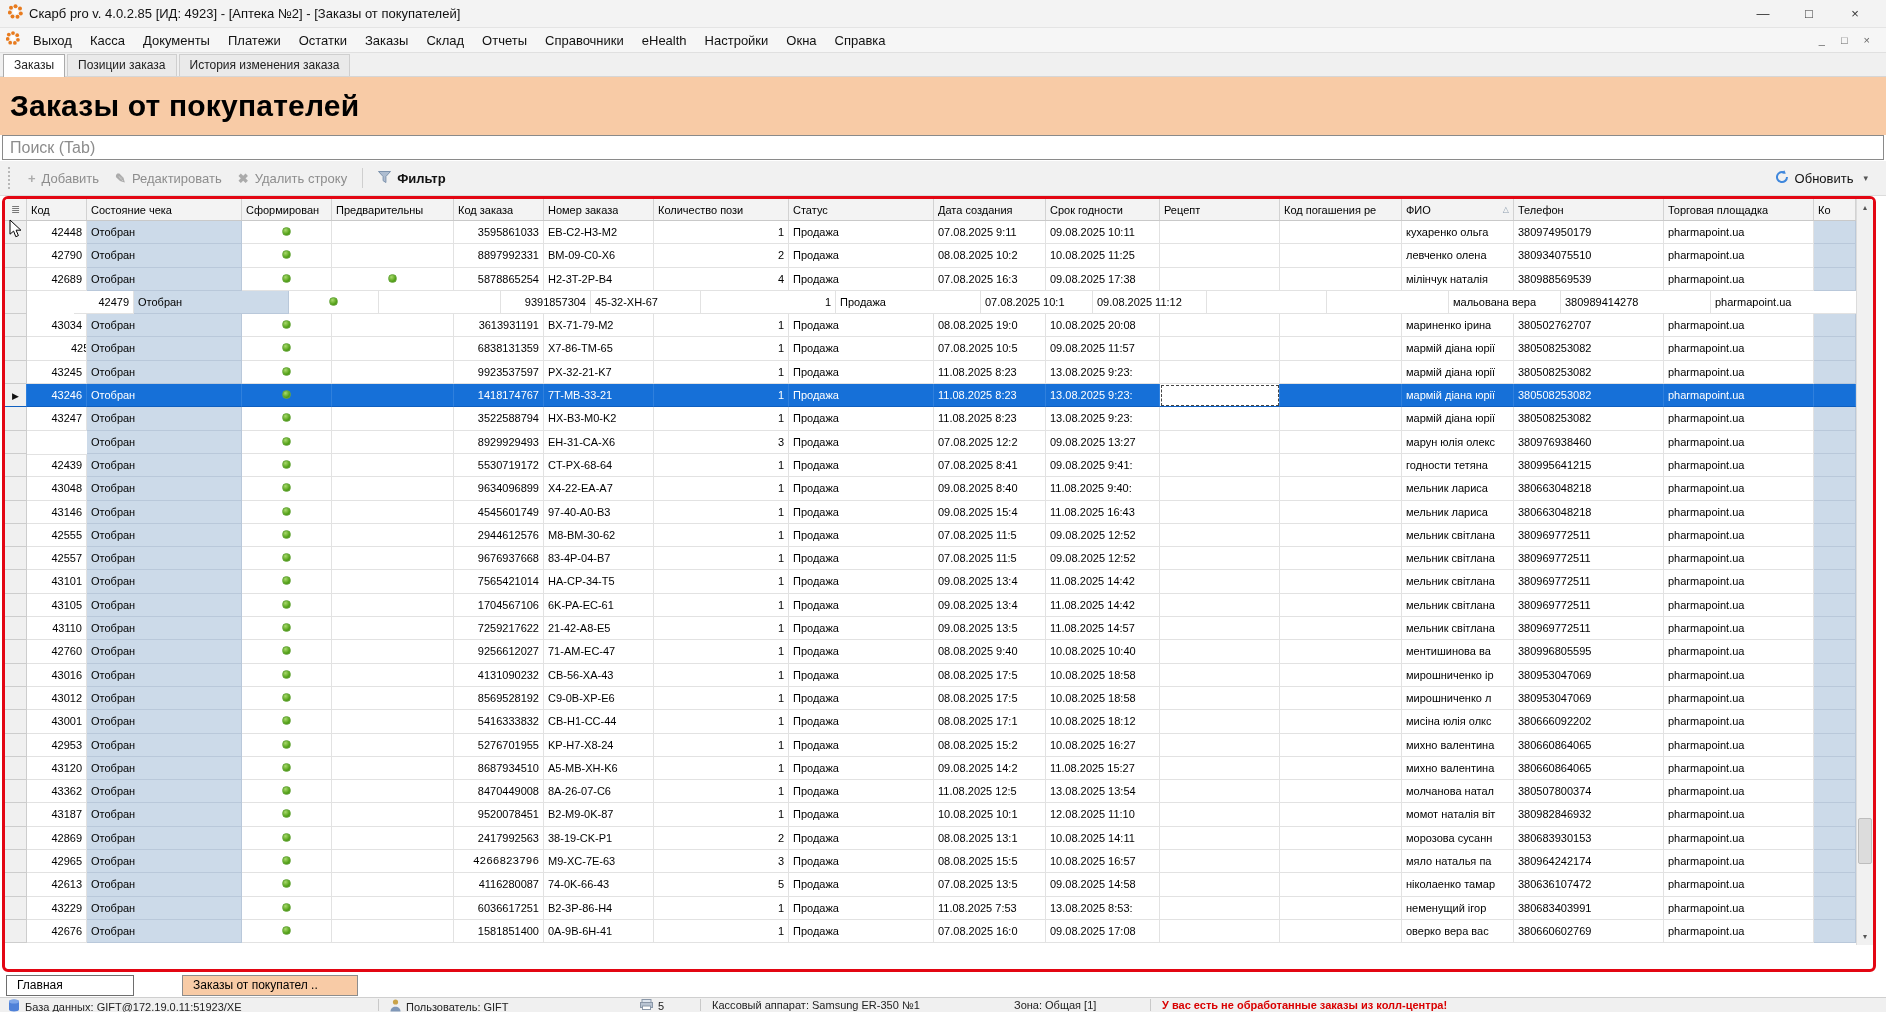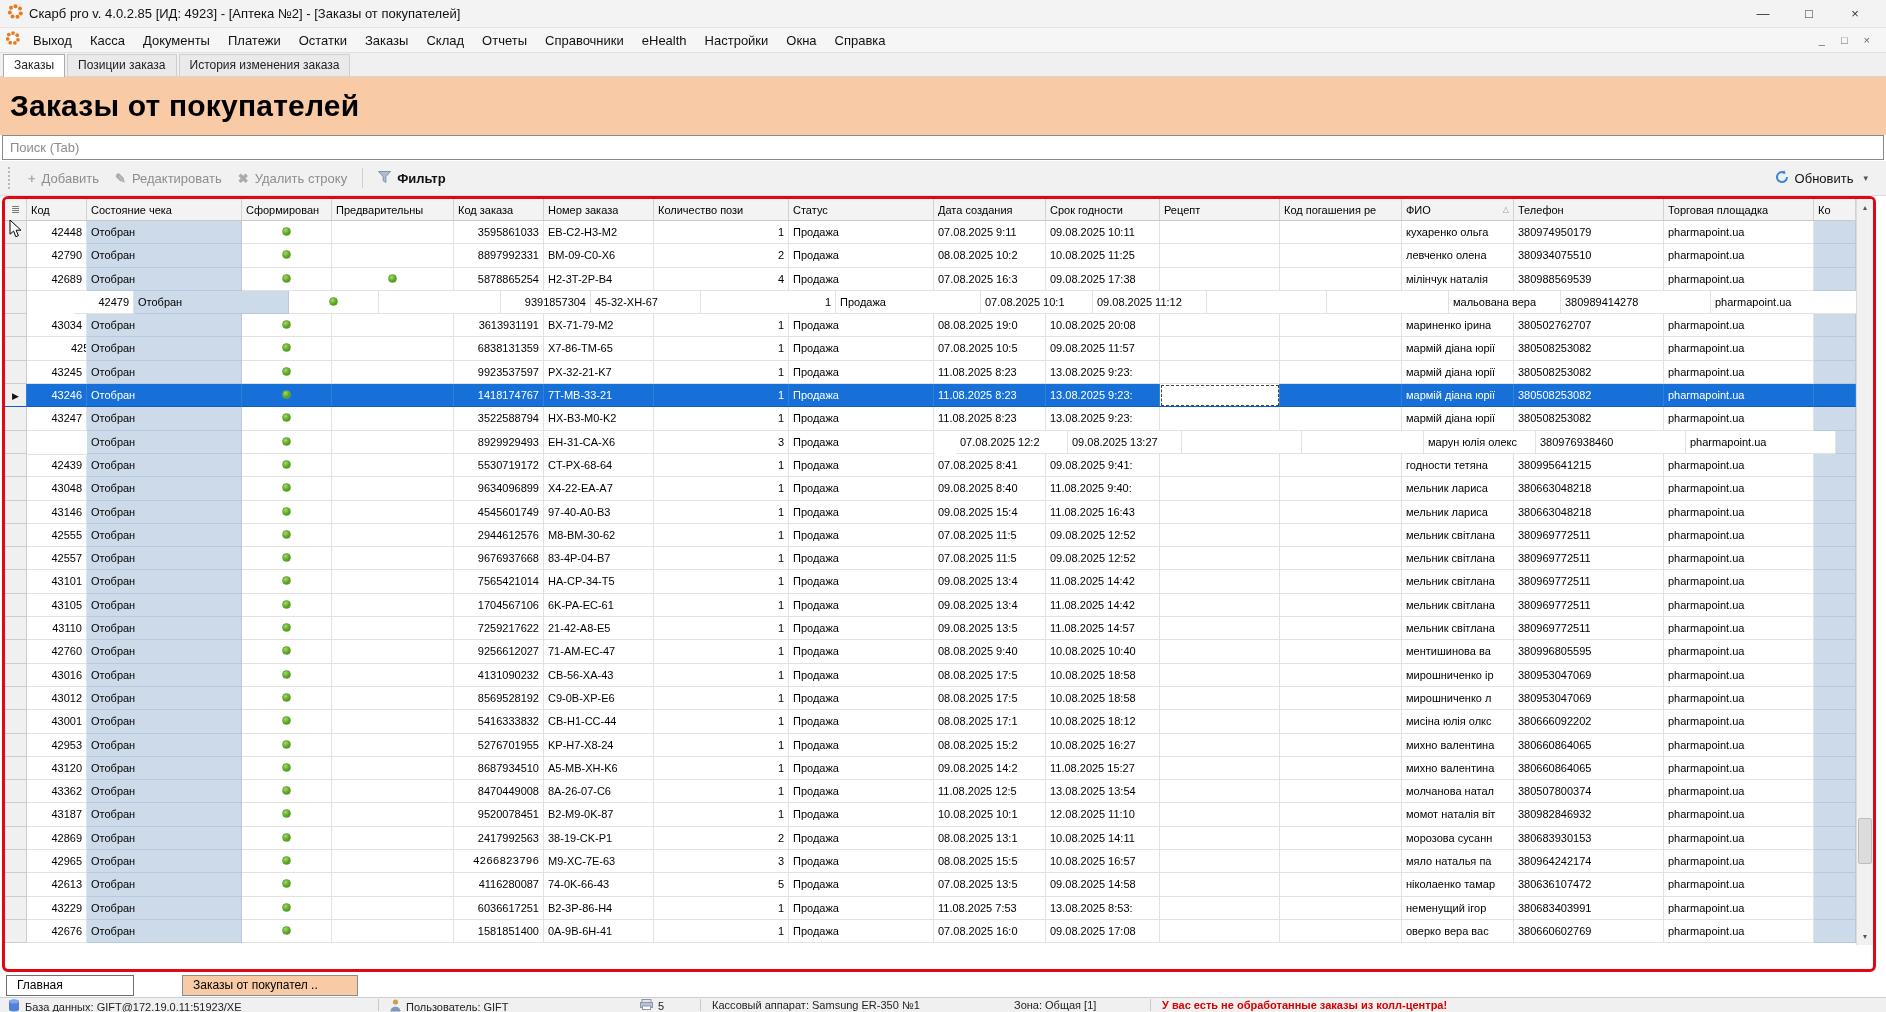--- a/index.html
+++ b/index.html
@@ -22,21 +22,21 @@
 .doctabs{position:absolute;top:53px;left:0;right:0;height:24px;background:#f0f0f0;border-bottom:1px solid #d6d6d6;display:flex;align-items:flex-end;padding-left:3px}
 .doc-tab{font-size:12px;color:#222;padding:3px 10px 4px;background:#eaeaea;border:1px solid #cfcfcf;border-bottom:none;margin-right:2px;white-space:nowrap}
 .doc-tab.active{background:#fff;border-color:#ababab;padding-bottom:5px;margin-bottom:-1px}
 
 
 .banner{position:absolute;top:77px;left:0;right:0;height:58px;background:#f8cba6;display:flex;align-items:center;padding-left:10px}
 .banner h1{font-size:30px;font-weight:bold;color:#000;letter-spacing:.2px}
 
 
 .searchrow{position:absolute;top:135px;left:2px;right:2px;height:25px}
-.searchrow input{width:100%;height:25px;border:1px solid #8a8a8a;padding:0 7px;font-size:13px;color:#333;font-family:inherit;background:#fff}
+.searchrow input{width:100%;height:25px;border:1px solid #8a8a8a;padding:0 7px;font-size:16px;color:#333;font-family:inherit;background:#fff}
 .searchrow input::placeholder{color:#8c8c8c}
 
 
 .toolbar{position:absolute;top:161px;left:0;right:0;height:35px;background:#f1f1f1;border-bottom:1px solid #dcdcdc;display:flex;align-items:center;padding:0 6px}
 .grip{width:4px;height:22px;border-left:2px dotted #b8b8b8;margin:0 8px 0 2px}
 .tbtn{display:flex;align-items:center;gap:6px;font-size:13px;color:#8d8d8d;padding:4px 8px;white-space:nowrap}
 .tbtn .tico{font-size:13px;color:#ababab;font-weight:bold}
 .tbtn.enabled{color:#111;font-weight:bold}
 .tb-sep{width:1px;height:20px;background:#cfcfcf;margin:0 7px}
 .tb-right{margin-left:auto;display:flex;align-items:center;gap:6px;font-size:13px;color:#111;padding-right:12px}
@@ -457,21 +457,21 @@
           <div class="cell" style="width: 60px; text-align: right; margin-top: 23px;">42568</div>
           <div class="cell tint" style="width: 155px;">Отобран</div>
           <div class="cell" style="width: 90px;">
             <span class="dot"></span>
           </div>
           <div class="cell" style="width: 122px;"></div>
           <div class="cell" style="width: 90px; text-align: right;">8929929493</div>
           <div class="cell" style="width: 110px;">EH-31-CA-X6</div>
           <div class="cell" style="width: 135px; text-align: right;">3</div>
           <div class="cell" style="width: 145px;">Продажа</div>
-          <div class="cell" style="width: 112px; margin-left: 22px;">07.08.2025 12:2</div>
+          <div class="cell" style="width: 112px;">07.08.2025 12:2</div>
           <div class="cell" style="width: 114px;">09.08.2025 13:27</div>
           <div class="cell" style="width: 120px;"></div>
           <div class="cell" style="width: 122px;"></div>
           <div class="cell" style="width: 112px;">марун юлія олекс</div>
           <div class="cell" style="width: 150px;">380976938460</div>
           <div class="cell" style="width: 150px;">pharmapoint.ua</div>
           <div class="cell tint" style="flex: 1 1 0%;"></div>
         </div>
         <div class="grow">
           <div class="cell selcell" style="width: 22px;"></div>

